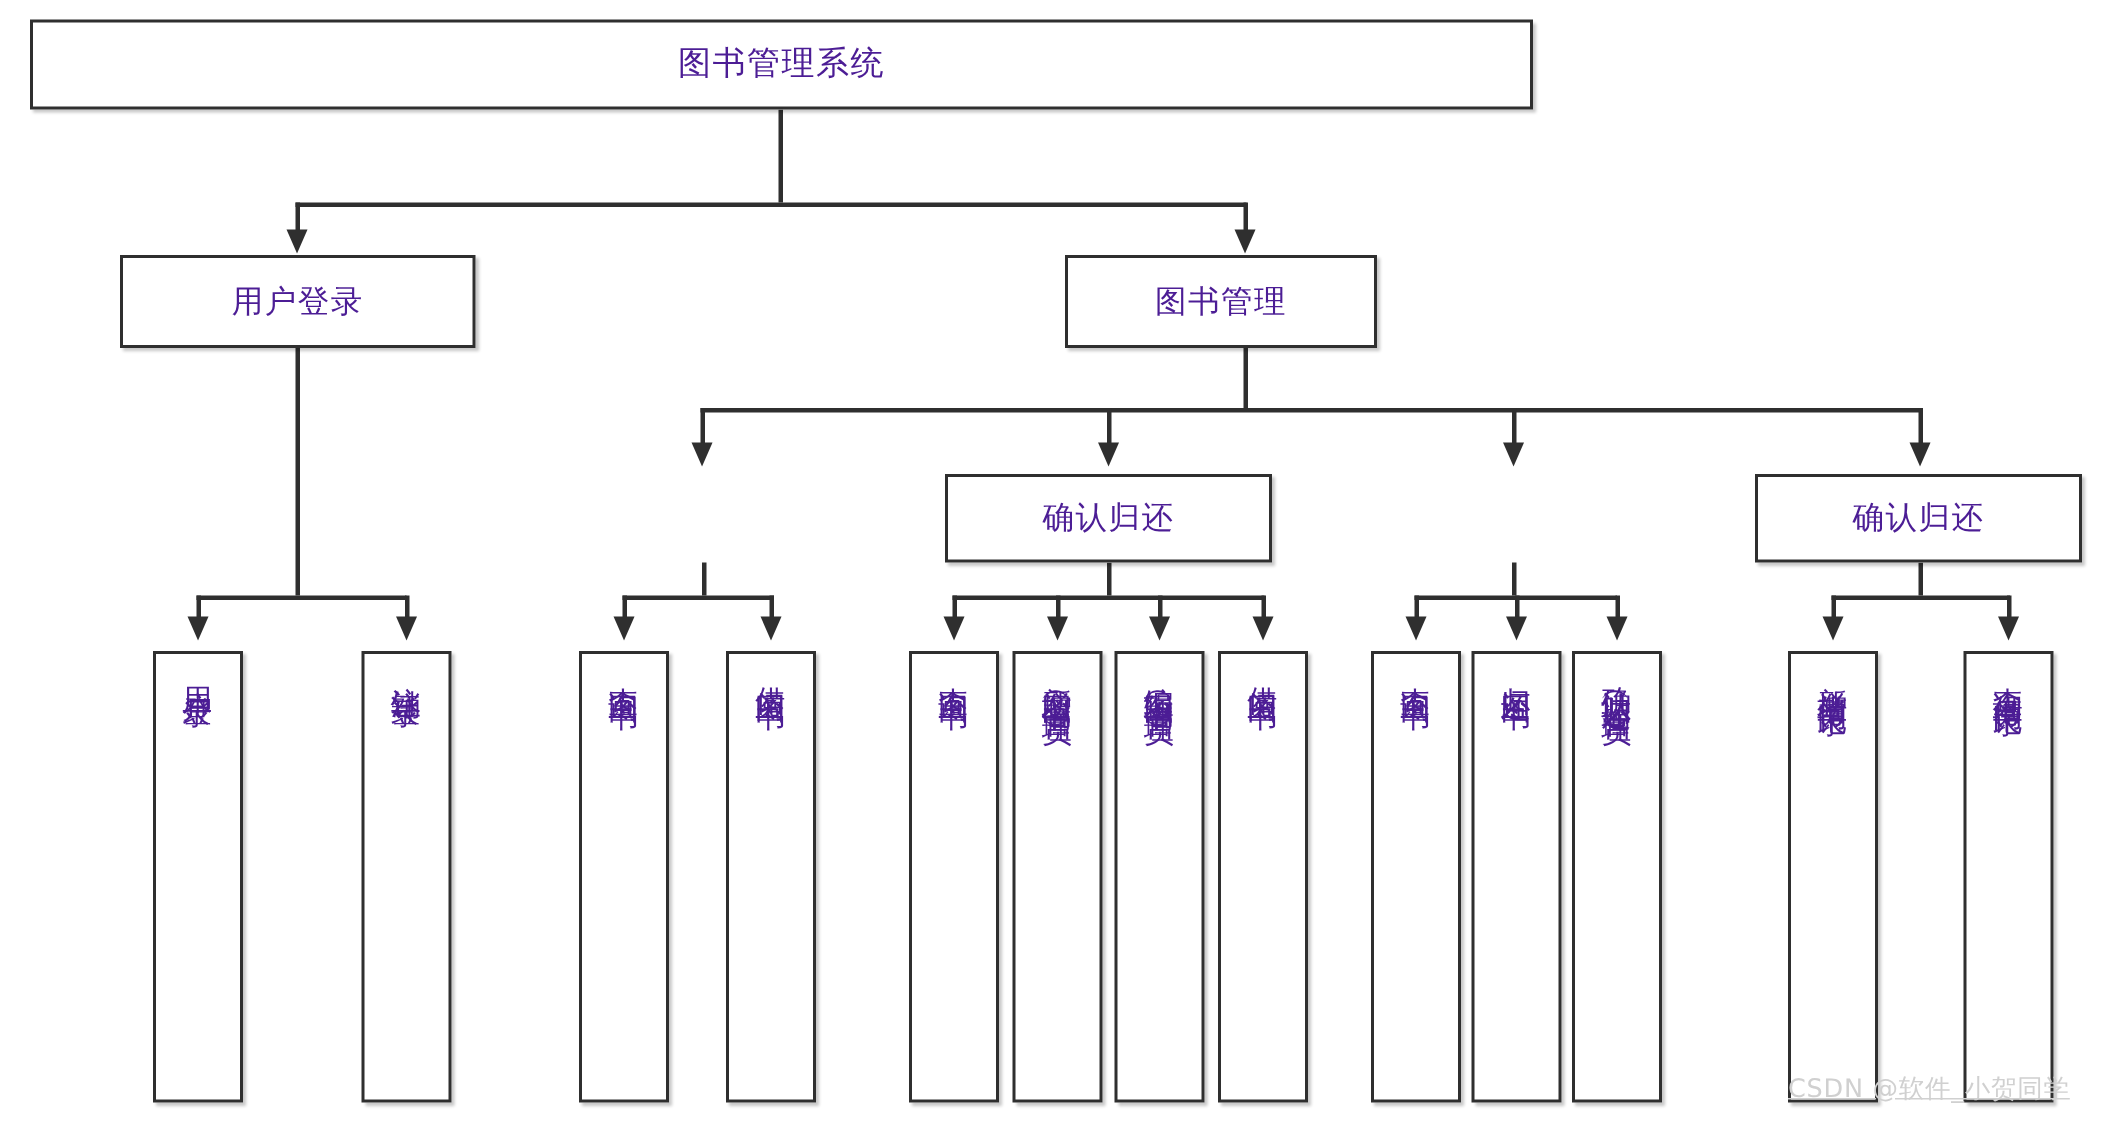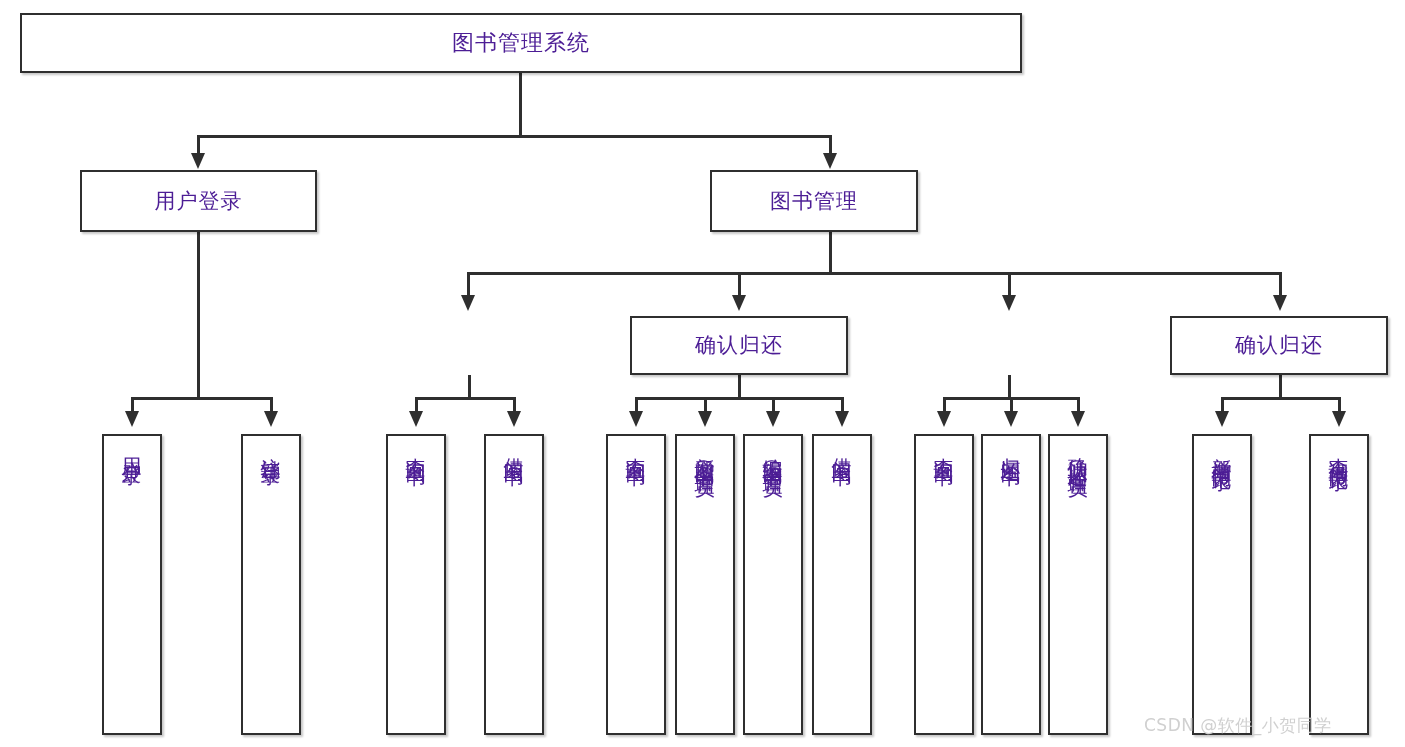--- a/index.html
+++ b/index.html
@@ -188,15 +188,15 @@
     <span class="label">确认归还（管理员）</span>
   </div>
 
   <div class="node leaf" style="left:1192px; top:434px; width:60px; height:301px;">
     <span class="label">新增借阅记录</span>
   </div>
   <div class="node leaf" style="left:1309px; top:434px; width:60px; height:301px;">
     <span class="label">查询借阅记录</span>
   </div>
 
-  <div class="watermark" style="left:1144px; top:714px;">CSDN @软件_小贺同学</div>
+  <div class="watermark" style="left:1192px; top:714px;text-decoration:underline;">CSDN @软件_小贺同学</div>
 
 </div>
 
 </body></html>

